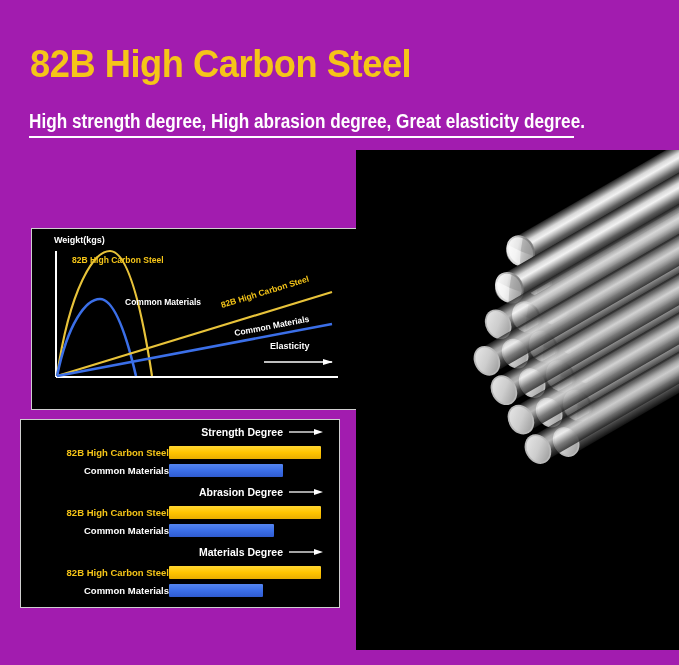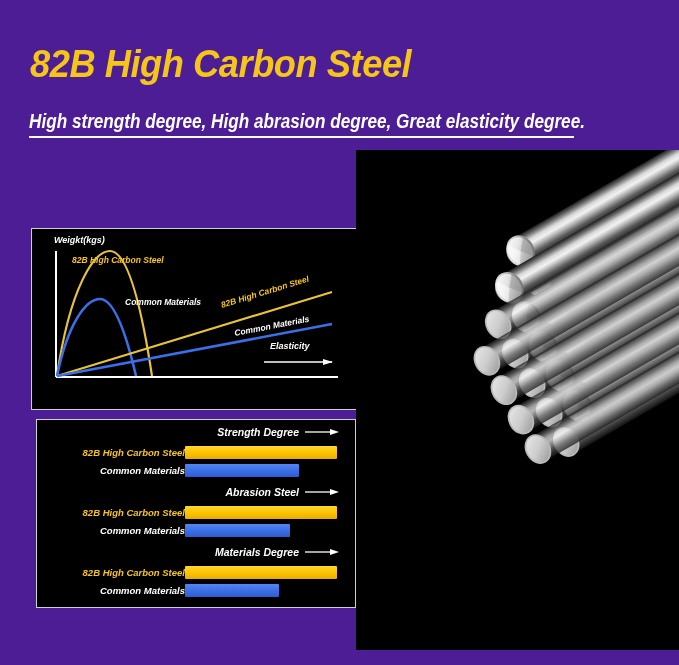--- a/index.html
+++ b/index.html
@@ -4,24 +4,23 @@
 <style>
   html, body {
     margin: 0;
     padding: 0;
     background: #000;
   }
   #page {
     position: relative;
     width: 679px;
     height: 665px;
-    background: #4c1d95;
+    background: #a21caf;
     overflow: hidden;
     font-family: "Liberation Sans", sans-serif;
-    font-style: italic;
   }
 
   
   #main-title {
     position: absolute;
     left: 30px;
     top: 42px;
     font-size: 39px;
     font-weight: bold;
     color: #F5C518;
@@ -57,21 +56,21 @@
     background: #000000;
     box-sizing: border-box;
   }
   #line-chart-panel {
     left: 31px;
     top: 228px;
     width: 341px;
     height: 182px;
   }
   #bar-chart-panel {
-    left: 36px;
+    left: 20px;
     top: 419px;
     width: 320px;
     height: 189px;
   }
 
   
   #line-chart-svg { display: block; }
   .lc-axis-label {
     fill: #ffffff;
     font-family: "Liberation Sans", sans-serif;
@@ -223,21 +222,21 @@
         <div class="bar-row" style="top:38px;">
           <span class="bar-row-label white">Common Materials</span>
           <div class="bar-track" style="width:152px;">
             <div class="bar-fill blue" style="width:75%;"></div>
           </div>
         </div>
       </div>
 
       <div class="bar-group" style="top:66px;">
         <div class="degree-header">
-          <span class="degree-title">Abrasion Steel</span>
+          <span class="degree-title">Abrasion Degree</span>
           <svg class="degree-arrow" width="34" height="8" viewBox="0 0 34 8">
             <line x1="0" y1="4" x2="26" y2="4" stroke="#ffffff" stroke-width="1.3"></line>
             <polygon points="25,1 34,4 25,7" fill="#ffffff"></polygon>
           </svg>
         </div>
 
         <div class="bar-row" style="top:20px;">
           <span class="bar-row-label yellow">82B High Carbon Steel</span>
           <div class="bar-track" style="width:152px;">
             <div class="bar-fill yellow" style="width:100%;"></div>

